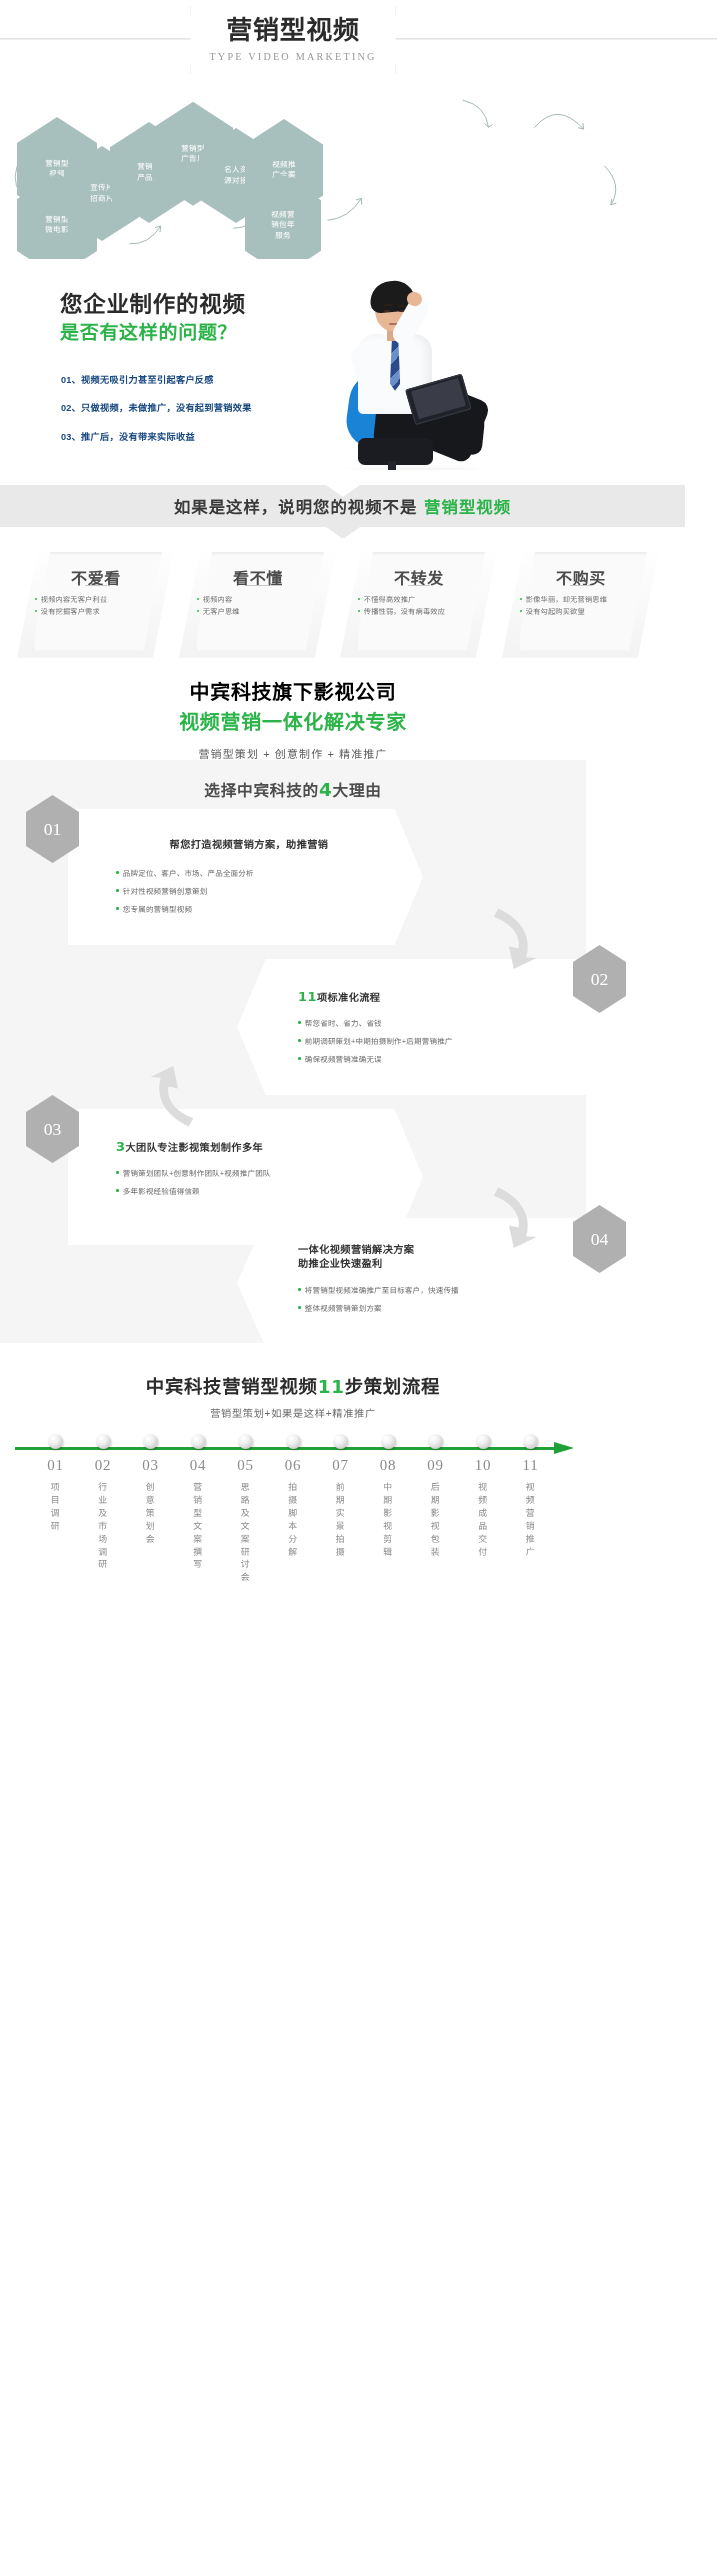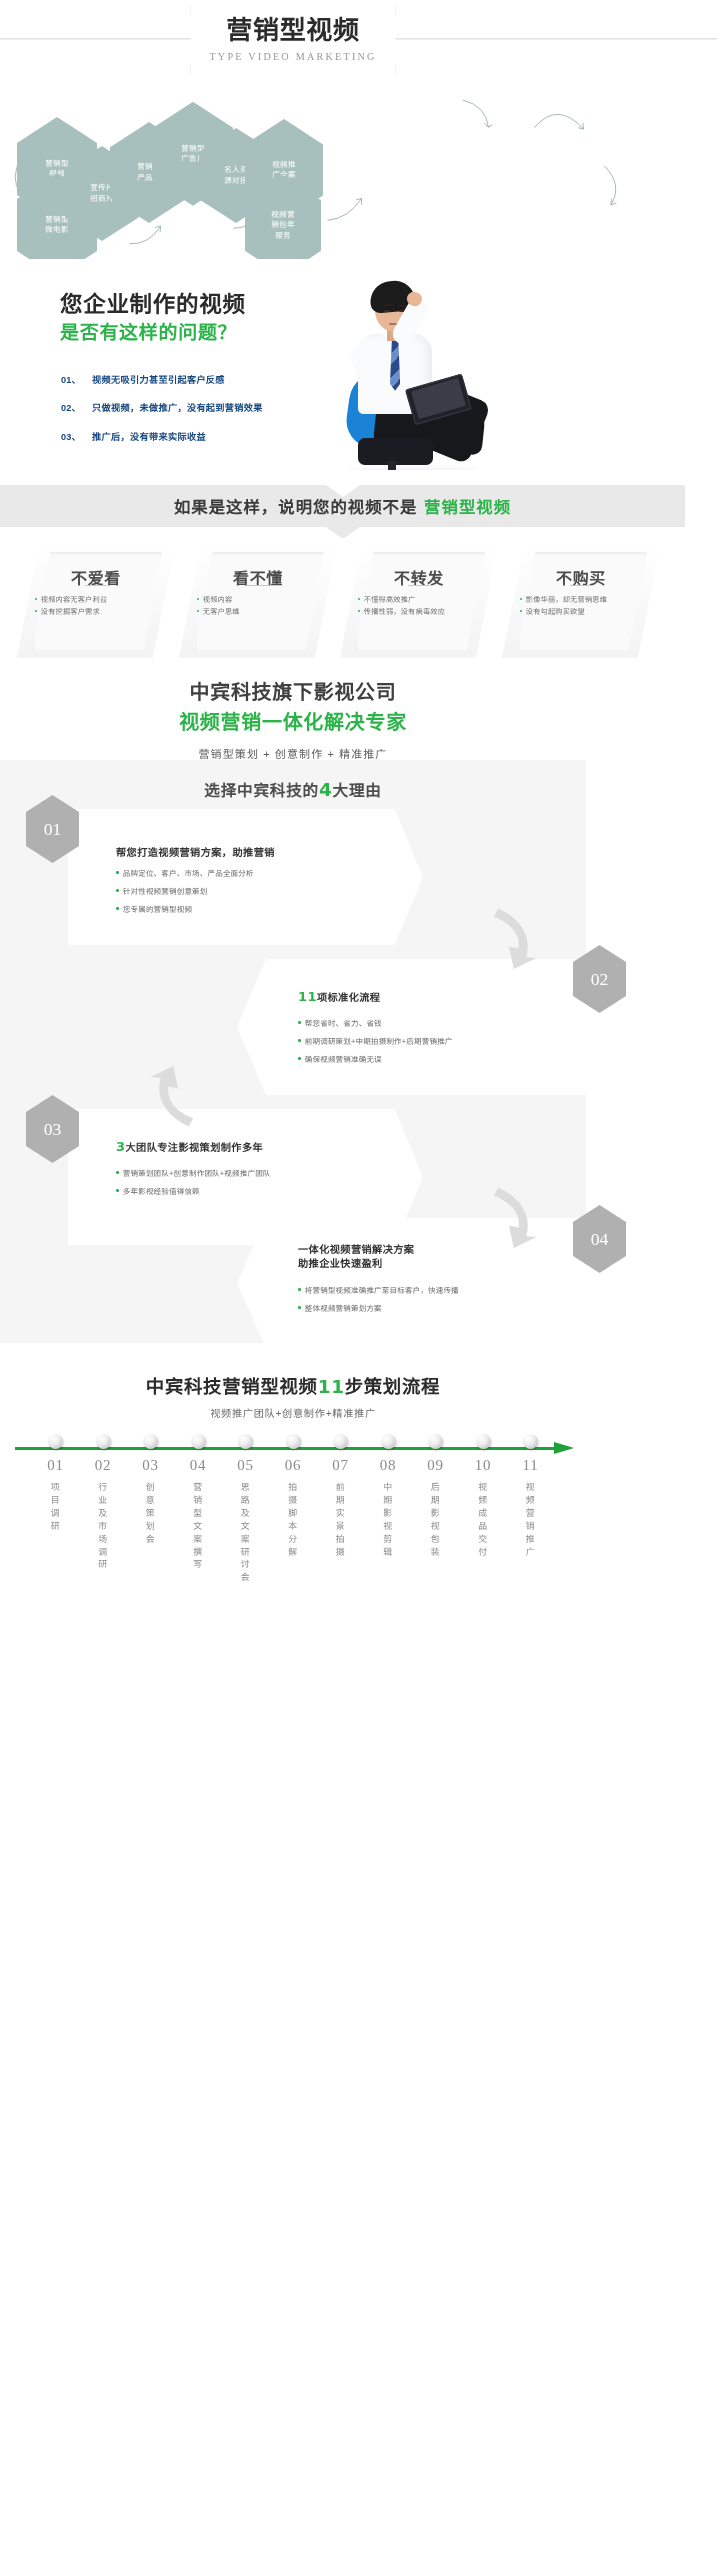--- a/index.html
+++ b/index.html
@@ -43,21 +43,21 @@
   .arc svg { display:block; overflow:visible; }
 
   
   .sec-problem { position:relative; height:211px; background:#fff; }
   .prob-t1 { position:absolute; left:60px; top:27px; font-size:22.5px; font-weight:bold;
              color:#2b2b2b; letter-spacing:0.7px; font-family:"DejaVu Sans","Liberation Sans",sans-serif; }
   .prob-t2 { position:absolute; left:60px; top:58px; font-size:19px; font-weight:bold;
              color:#2cb34a; letter-spacing:0.7px; font-family:"DejaVu Sans","Liberation Sans",sans-serif; }
   .prob-list { position:absolute; left:61px; top:113px; }
   .prob-item { display:flex; align-items:baseline; margin-bottom:14.3px; font-size:9.2px; }
-  .prob-no { color:#17477f; font-weight:bold; margin-right:11px; letter-spacing:0.2px; }
+  .prob-no { color:#17477f; font-weight:bold; margin-right:0; letter-spacing:0.2px; }
   .prob-tx { color:#17477f; font-weight:bold; letter-spacing:0.3px; }
 
   
   .biz { position:absolute; right:89px; top:6.8px; width:198px; height:205px; }
   .biz * { position:absolute; }
   .b-hair { width:45px; height:31px; left:71px; top:15px; background:#1b1b1b;
             border-radius:23px 23px 11px 11px; transform:rotate(-5deg); }
   .b-face { width:35px; height:42px; left:76px; top:23px; background:#e8b795; border-radius:17.7px/22px; }
   .b-brow { width:9.5px; height:2px; left:84px; top:38px; background:#2a2018; border-radius:1.4px; transform:rotate(-6deg); }
   .b-brow2{ width:8.9px; height:2px; left:99px; top:39px; background:#2a2018; border-radius:1.4px; transform:rotate(6deg);}
@@ -135,21 +135,21 @@
              font-family:"DejaVu Sans","Liberation Sans",sans-serif;
              text-shadow:0 0 2.7px rgba(255,255,255,.95), 0 0 5.5px rgba(255,255,255,.8); }
   .blue-l1 .g { color:#2cb34a; }
   .blue-l2 { position:absolute; left:0; right:0; top:38px; text-align:center;
              font-size:10.2px; font-weight:bold; color:#2b2b2b; letter-spacing:0.5px;
              font-family:"DejaVu Sans","Liberation Sans",sans-serif;
              text-shadow:0 0 2.7px rgba(255,255,255,.9); }
 
   
   .sec-co { position:relative; height:99px; background:#fff; text-align:center; padding-top:15px; }
-  .co-t1 { font-size:20px; font-weight:bold; color:#404040; letter-spacing:0.7px;
+  .co-t1 { font-size:20px; font-weight:bold; color:#000000; letter-spacing:0.7px;
            font-family:"DejaVu Sans","Liberation Sans",sans-serif; }
   .co-t2 { font-size:20px; font-weight:bold; color:#2cb34a; letter-spacing:0.7px; margin-top:1.4px;
            font-family:"DejaVu Sans","Liberation Sans",sans-serif; }
   .co-t3 { font-size:11px; color:#5e5e5e; letter-spacing:1.1px; margin-top:9.5px; }
 
   
   .sec-reason { position:relative; background:#f5f5f5; padding-top:17.7px; height:583px; }
   .rs-title { text-align:center; font-size:15.7px; font-weight:bold; color:#4d4d4d;
               letter-spacing:0.7px; font-family:"DejaVu Sans","Liberation Sans",sans-serif; }
   .rs-title .num { color:#2cb34a; font-size:18.4px; }
@@ -384,21 +384,21 @@
     <div class="co-t1">中宾科技旗下影视公司</div>
     <div class="co-t2">视频营销一体化解决专家</div>
     <div class="co-t3">营销型策划 + 创意制作 + 精准推广</div>
   </section>
 
   <section class="sec-reason" id="reasonSection">
     <div class="rs-title">
       <span>选择中宾科技的</span><span class="num">4</span><span>大理由</span>
     </div>
   <div class="rcard left" style="left: 68px; top: 49px; width: 355px; height: 136px;">
-        <div class="rc-h" style="position: absolute; left: 48px; top: 37px; right: 41px; white-space: pre-line;"><span>帮您打造视频营销方案，助推营销</span></div>
+        <div class="rc-h" style="position: absolute; left: 48px; top: 29px; right: 41px; white-space: pre-line; text-align: center;"><span>帮您打造视频营销方案，助推营销</span></div>
         <div style="position: absolute; left: 48px; top: 52px; right: 34px;">
           <div class="rc-li">品牌定位、客户、市场、产品全面分析</div>
           <div class="rc-li">针对性视频营销创意策划</div>
           <div class="rc-li">您专属的营销型视频</div>
         </div>
       </div>
       <div class="rbadge" style="left: 26px; top: 35px;">01</div>
       <div class="rcard right" style="left: 237px; top: 199px; width: 361px; height: 136px;">
         <div class="rc-h" style="position: absolute; left: 61px; top: 29px; right: 41px; white-space: pre-line;"><span class="g" style="font-size: 13px;">11</span><span>项标准化流程</span></div>
         <div style="position: absolute; left: 61px; top: 52px; right: 34px;">
@@ -433,21 +433,21 @@
         </svg></div>
       <div class="rarrow" style="left: 481px; top: 434px; transform: rotate(28deg);"><svg width="63" height="53" viewBox="0 0 92 78">
           <path d="M4 6 C44 4 68 22 74 50 L88 44 L66 74 L44 48 L58 44 C52 26 32 16 4 20 Z" fill="#dcdcdc"></path>
         </svg></div>
     </section>
 
   <section class="sec-steps">
     <div class="st-t1">
       <span>中宾科技营销型视频</span><span class="num">11</span><span>步策划流程</span>
     </div>
-    <div class="st-t2">视频推广团队+创意制作+精准推广</div>
+    <div class="st-t2">营销型策划+如果是这样+精准推广</div>
     <div class="st-line"></div>
     <div class="st-arrow"></div>
     <div class="st-row" id="stepsRow">
         <div class="st-col">
           <div class="st-dot"></div>
           <div class="st-num">01</div>
           <div class="st-lab">项<br>目<br>调<br>研</div>
         </div>
         <div class="st-col">
           <div class="st-dot"></div>

